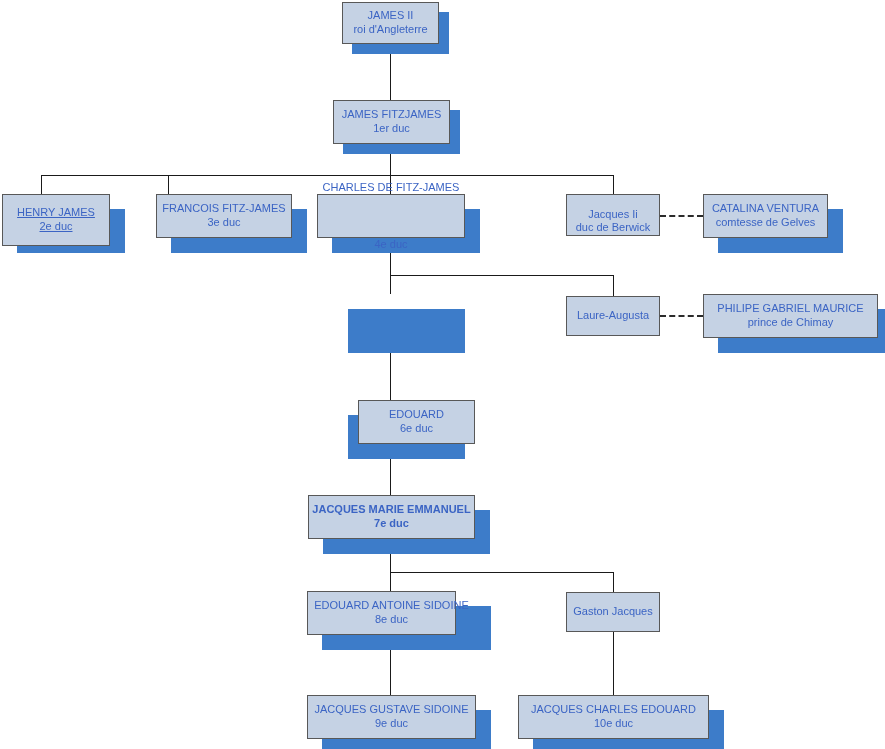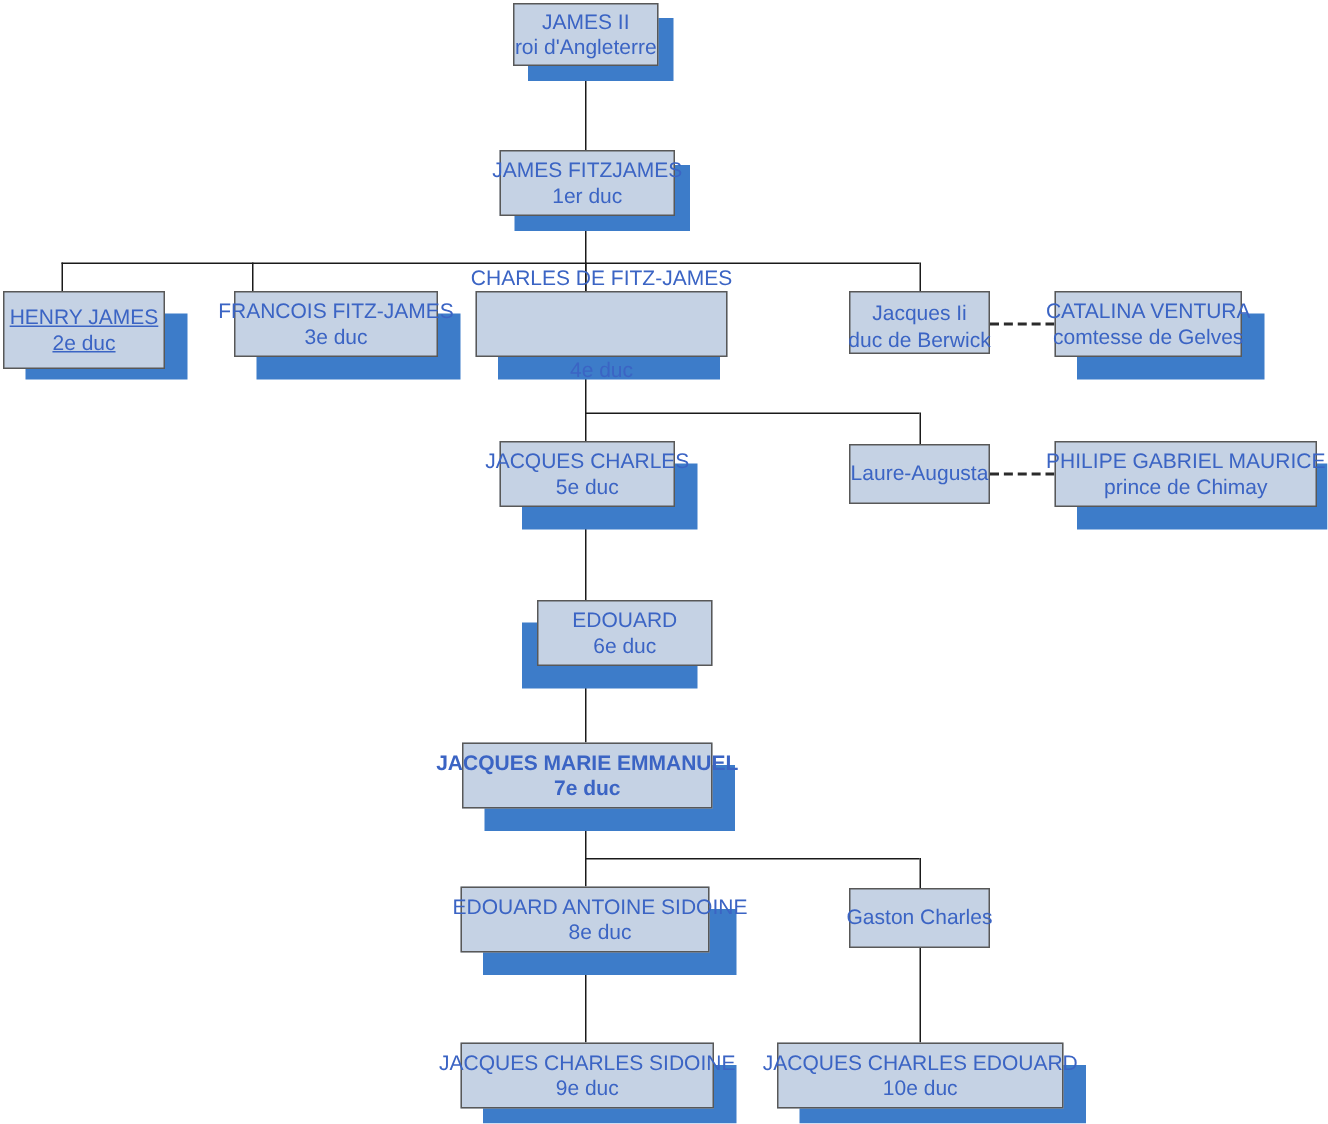--- a/index.html
+++ b/index.html
@@ -37,21 +37,21 @@
     box-sizing: border-box;
     background: #c5d2e4;
     border: 1px solid #585858;
     color: #3b64c4;
     display: flex;
     flex-direction: column;
     align-items: center;
     justify-content: center;
     text-align: center;
     line-height: 1.25;
-    font-size: 14px;
+    font-size: 11px;
     z-index: 3;
   }
   .node .l1 { display: block; white-space: nowrap; }
   .node .l2 { display: block; white-space: nowrap; }
   .node.single { justify-content: center; }
 
   
   .shadow {
     position: absolute;
     background: #3d7cc9;
@@ -121,70 +121,66 @@
   <div class="node" style="left:2px; top:194px; width:108px; height:52px;text-decoration:underline;">
     <span class="l1">HENRY JAMES</span>
     <span class="l2">2e duc</span>
   </div>
 
   <div class="node" style="left:156px; top:194px; width:136px; height:44px;">
     <span class="l1">FRANCOIS FITZ-JAMES</span>
     <span class="l2">3e duc</span>
   </div>
 
-  <div class="node" style="left:317px; top:194px; width:168px; height:44px;gap:43px;">
+  <div class="node" style="left:317px; top:194px; width:148px; height:44px;gap:43px;">
     <span class="l1">CHARLES DE FITZ-JAMES</span>
     <span class="l2">4e duc</span>
   </div>
 
   <div class="node" style="left:566px; top:194px; width:94px; height:42px;justify-content:flex-end;">
     <span class="l1">Jacques Ii</span>
     <span class="l2">duc de Berwick</span>
   </div>
 
   <div class="node" style="left:703px; top:194px; width:125px; height:44px;">
     <span class="l1">CATALINA VENTURA</span>
     <span class="l2">comtesse de Gelves</span>
   </div>
 
-  <div class="node" style="left:333px; top:294px; width:117px; height:44px;">
-    <span class="l1">JACQUES CHARLES</span>
-    <span class="l2">5e duc</span>
-  </div>
 
   <div class="node single" style="left:566px; top:296px; width:94px; height:40px;">
     <span class="l1">Laure-Augusta</span>
   </div>
 
   <div class="node" style="left:703px; top:294px; width:175px; height:44px;">
     <span class="l1">PHILIPE GABRIEL MAURICE</span>
     <span class="l2">prince de Chimay</span>
   </div>
 
   <div class="node" style="left:333px; top:400px; width:117px; height:44px;margin-left:25px;">
     <span class="l1">EDOUARD</span>
     <span class="l2">6e duc</span>
   </div>
 
   <div class="node" style="left:308px; top:495px; width:167px; height:44px;font-weight:bold;">
     <span class="l1">JACQUES MARIE EMMANUEL</span>
     <span class="l2">7e duc</span>
   </div>
 
-  <div class="node" style="left:307px; top:591px; width:166px; height:44px;padding-left:20px;">
+  <div class="node" style="left:307px; top:591px; width:149px; height:44px;padding-left:20px;">
     <span class="l1">EDOUARD ANTOINE SIDOINE</span>
     <span class="l2">8e duc</span>
   </div>
 
   <div class="node single" style="left:566px; top:592px; width:94px; height:40px;">
-    <span class="l1">Gaston Charles</span>
+    <span class="l1">Gaston Jacques</span>
   </div>
 
   <div class="node" style="left:307px; top:695px; width:169px; height:44px;">
-    <span class="l1">JACQUES CHARLES SIDOINE</span>
+    <span class="l1">JACQUES GUSTAVE SIDOINE</span>
     <span class="l2">9e duc</span>
   </div>
 
   <div class="node" style="left:518px; top:695px; width:191px; height:44px;">
     <span class="l1">JACQUES CHARLES EDOUARD</span>
     <span class="l2">10e duc</span>
   </div>
 
 </div>
 

